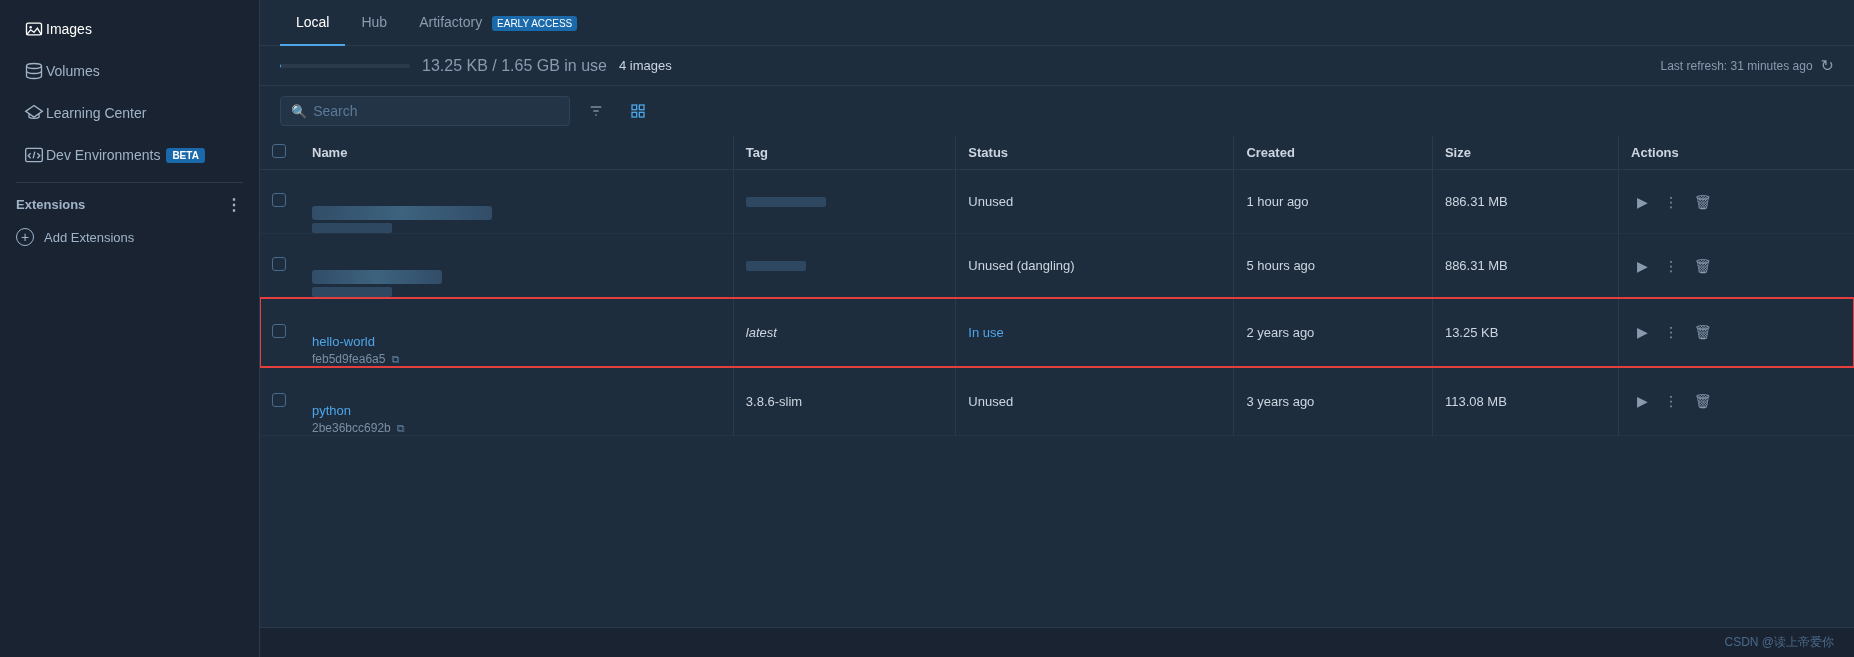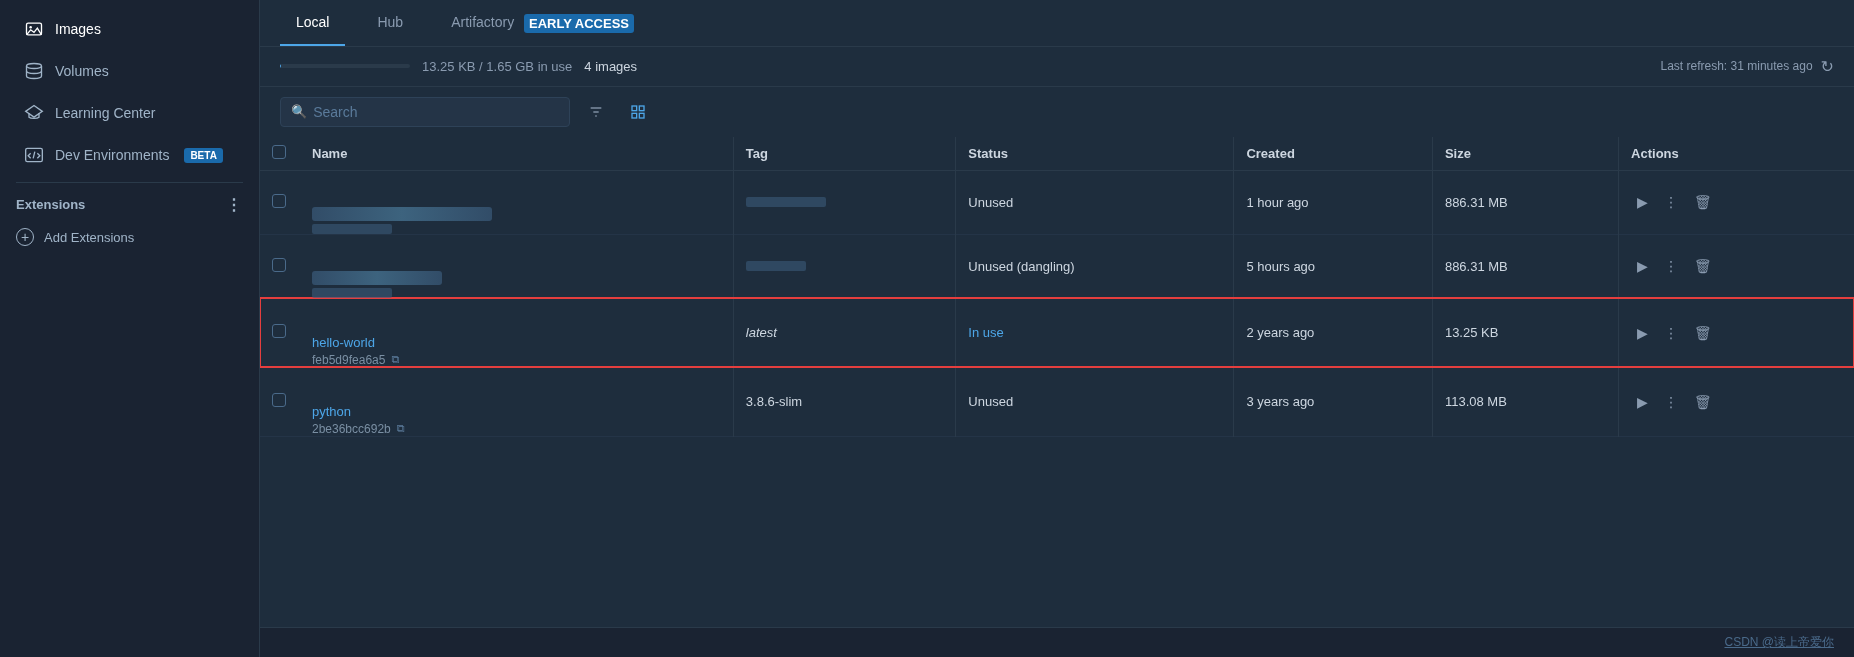--- a/index.html
+++ b/index.html
@@ -19,21 +19,21 @@
       background: #1a2332;
       border-right: 1px solid #2a3a4a;
       display: flex;
       flex-direction: column;
       flex-shrink: 0;
       padding: 8px 0;
     }
     .sidebar-item {
       display: flex;
       align-items: center;
-      gap: 11px;
+      gap: 2px;
       padding: 10px 16px;
       cursor: pointer;
       border-radius: 4px;
       margin: 1px 8px;
       color: #a0b4c8;
     }
     .sidebar-item.active { color: #ffffff; }
     .sidebar-item .icon {
       width: 20px;
       height: 20px;
@@ -90,45 +90,45 @@
       flex: 1;
       display: flex;
       flex-direction: column;
       background: #1e2d3d;
       overflow: hidden;
     }
 
     
     .tabs {
       display: flex;
-      align-items: flex-start;
+      align-items: flex-end;
       padding: 0 20px;
       border-bottom: 1px solid #2a3a4a;
-      gap: 16px;
+      gap: 0;
       background: #1e2d3d;
     }
     .tab {
       padding: 14px 16px;
       cursor: pointer;
       color: #8a9bb0;
       font-size: 14px;
       border-bottom: 2px solid transparent;
       margin-bottom: -1px;
     }
     .tab.active {
       color: #ffffff;
       border-bottom-color: #4da6e8;
     }
     .tab-badge {
-      font-size: 13px;
+      font-size: 10px;
       padding: 2px 5px;
       border-radius: 3px;
       background: #1a6aab;
       color: #fff;
-      font-weight: 700;
+      font-weight: 400;
       margin-left: 6px;
       vertical-align: middle;
     }
 
     
     .toolbar {
       display: flex;
       align-items: center;
       justify-content: space-between;
       padding: 10px 20px;
@@ -147,21 +147,21 @@
       height: 4px;
       background: #2a3a4a;
       border-radius: 2px;
       overflow: hidden;
     }
     .storage-bar-fill {
       height: 100%;
       background: #4da6e8;
       border-radius: 2px;
     }
-    .storage-text { font-size: 13px; color: #8a9bb0; white-space: nowrap; }
+    .storage-text { font-size: 16px; color: #8a9bb0; white-space: nowrap; }
     .images-count { font-size: 13px; color: #cdd6e0; }
     .refresh-info {
       display: flex;
       align-items: center;
       gap: 8px;
       font-size: 12px;
       color: #8a9bb0;
     }
     .refresh-btn {
       background: none;
@@ -331,21 +331,20 @@
     }
 
     
     .footer {
       background: #1a2332;
       border-top: 1px solid #2a3a4a;
       padding: 6px 20px;
       text-align: right;
       font-size: 12px;
       color: #4a6a8a;
-      text-decoration: underline;
     }
 
     
     .sidebar-divider {
       height: 1px;
       background: #2a3a4a;
       margin: 6px 16px;
     }
 
     

